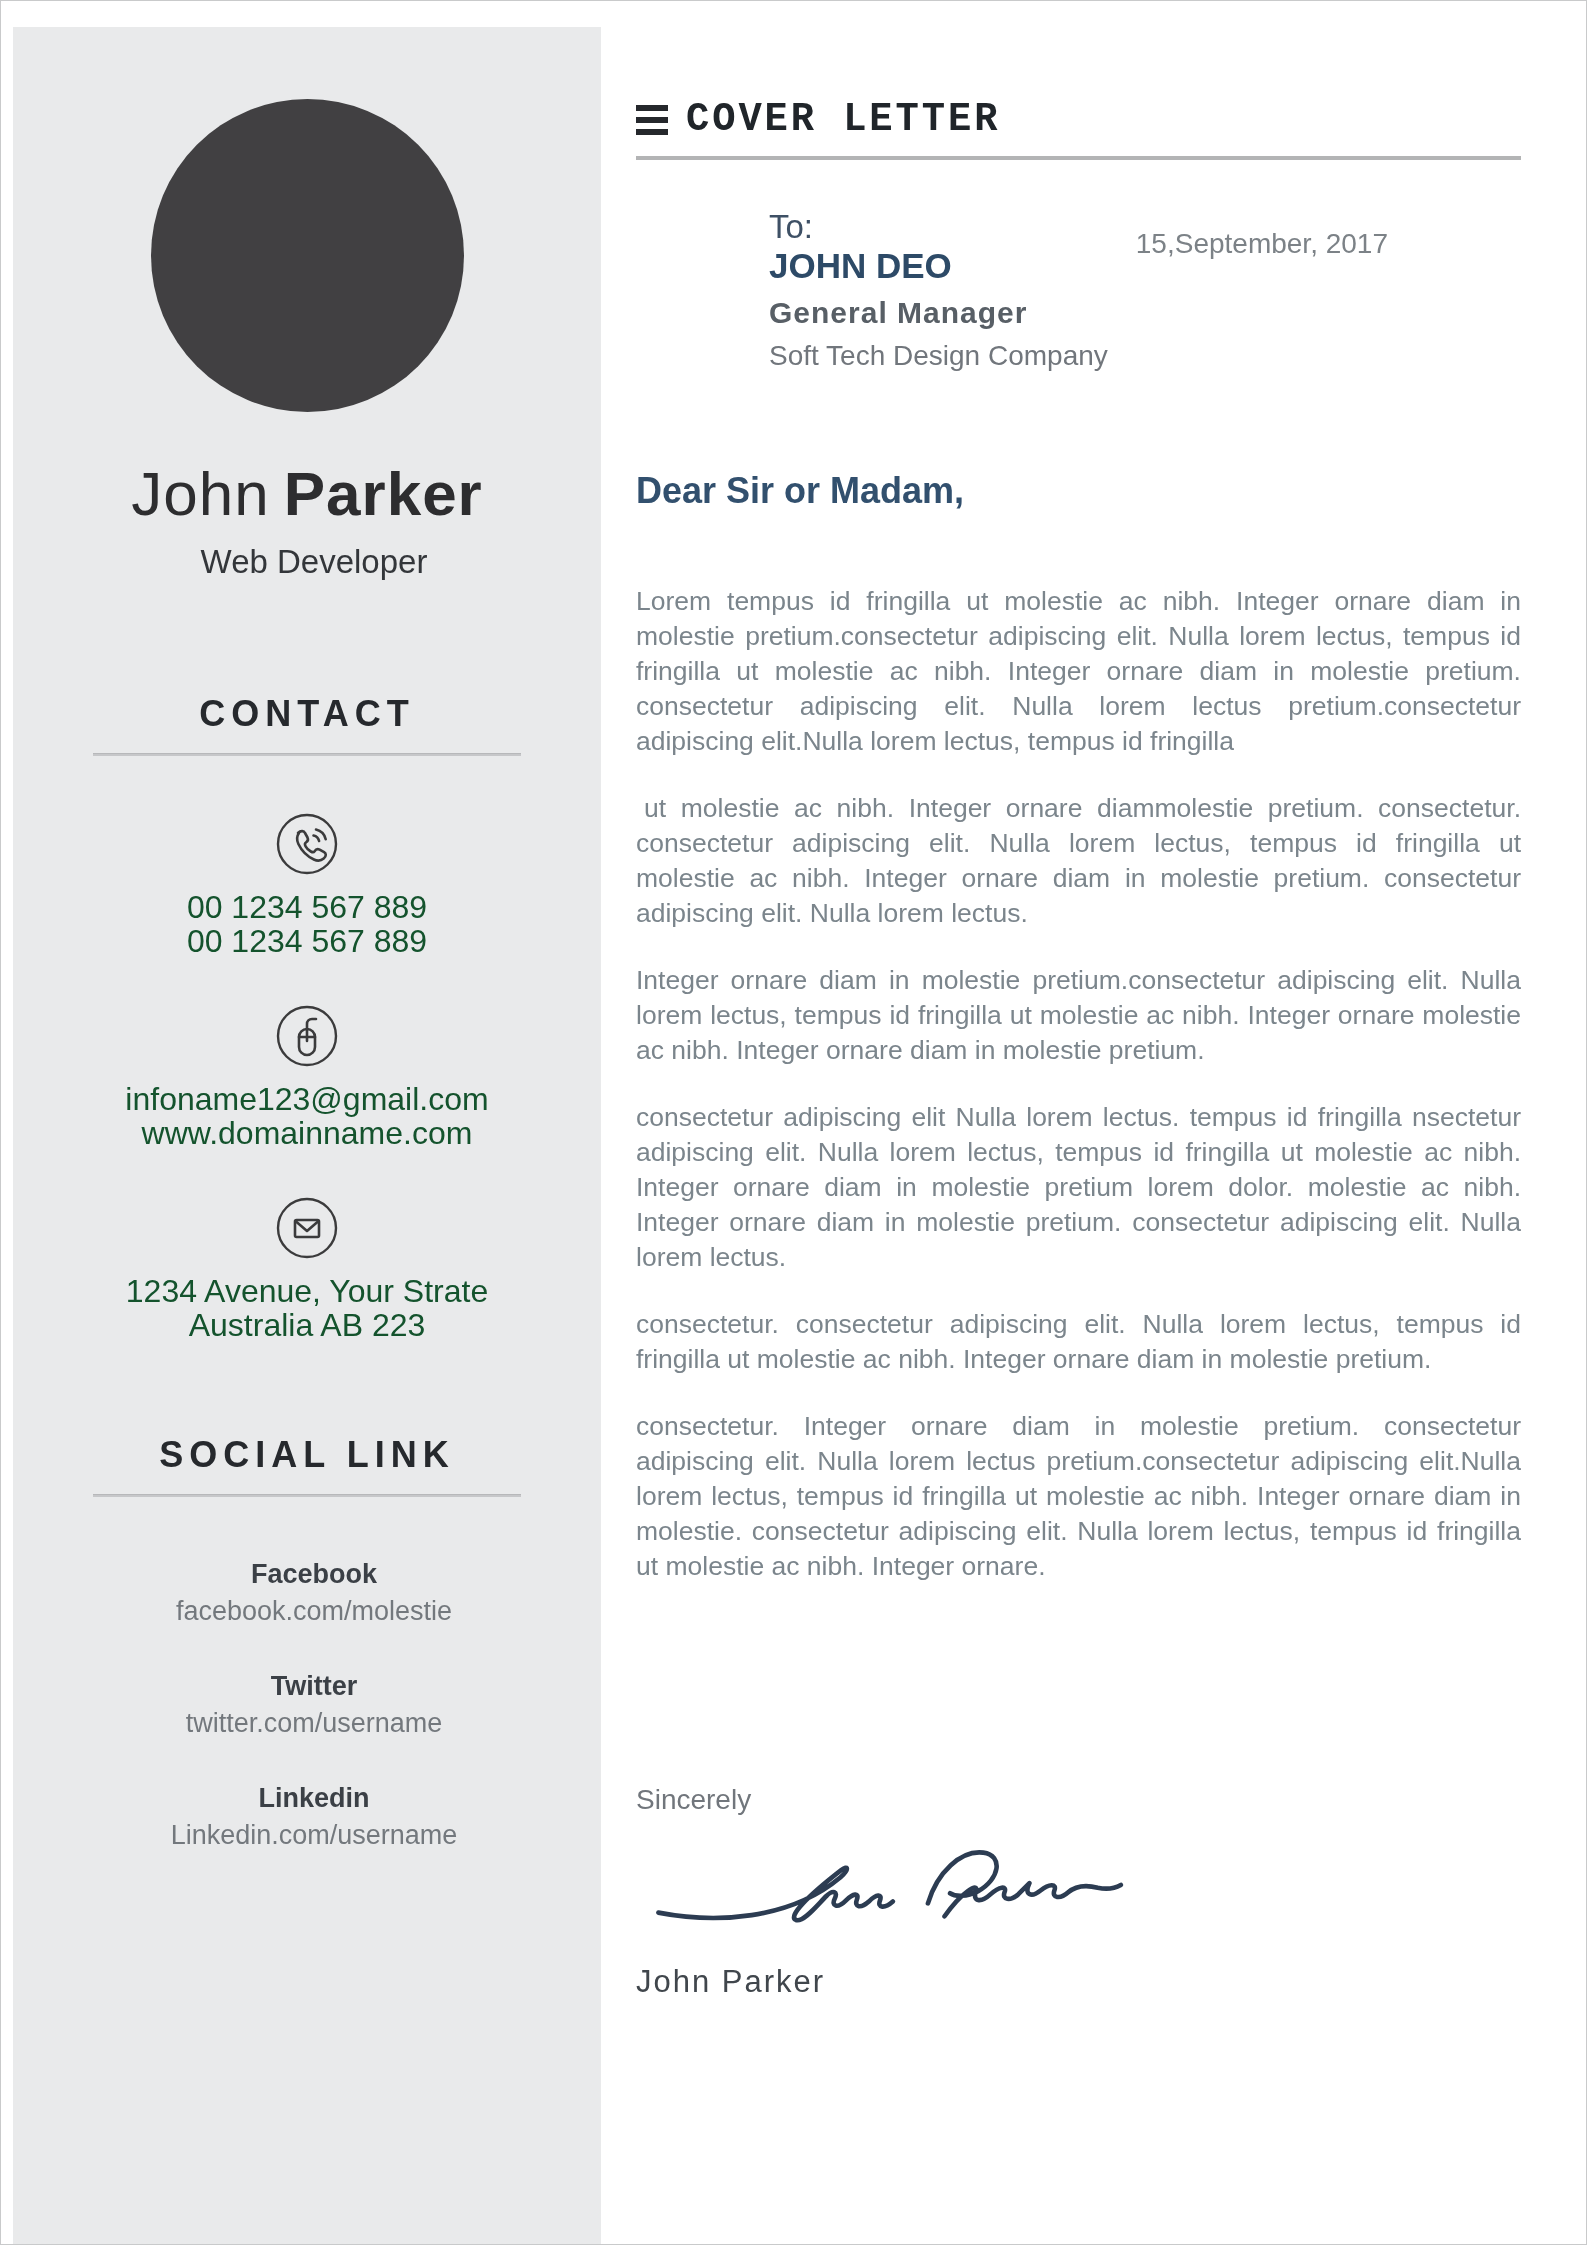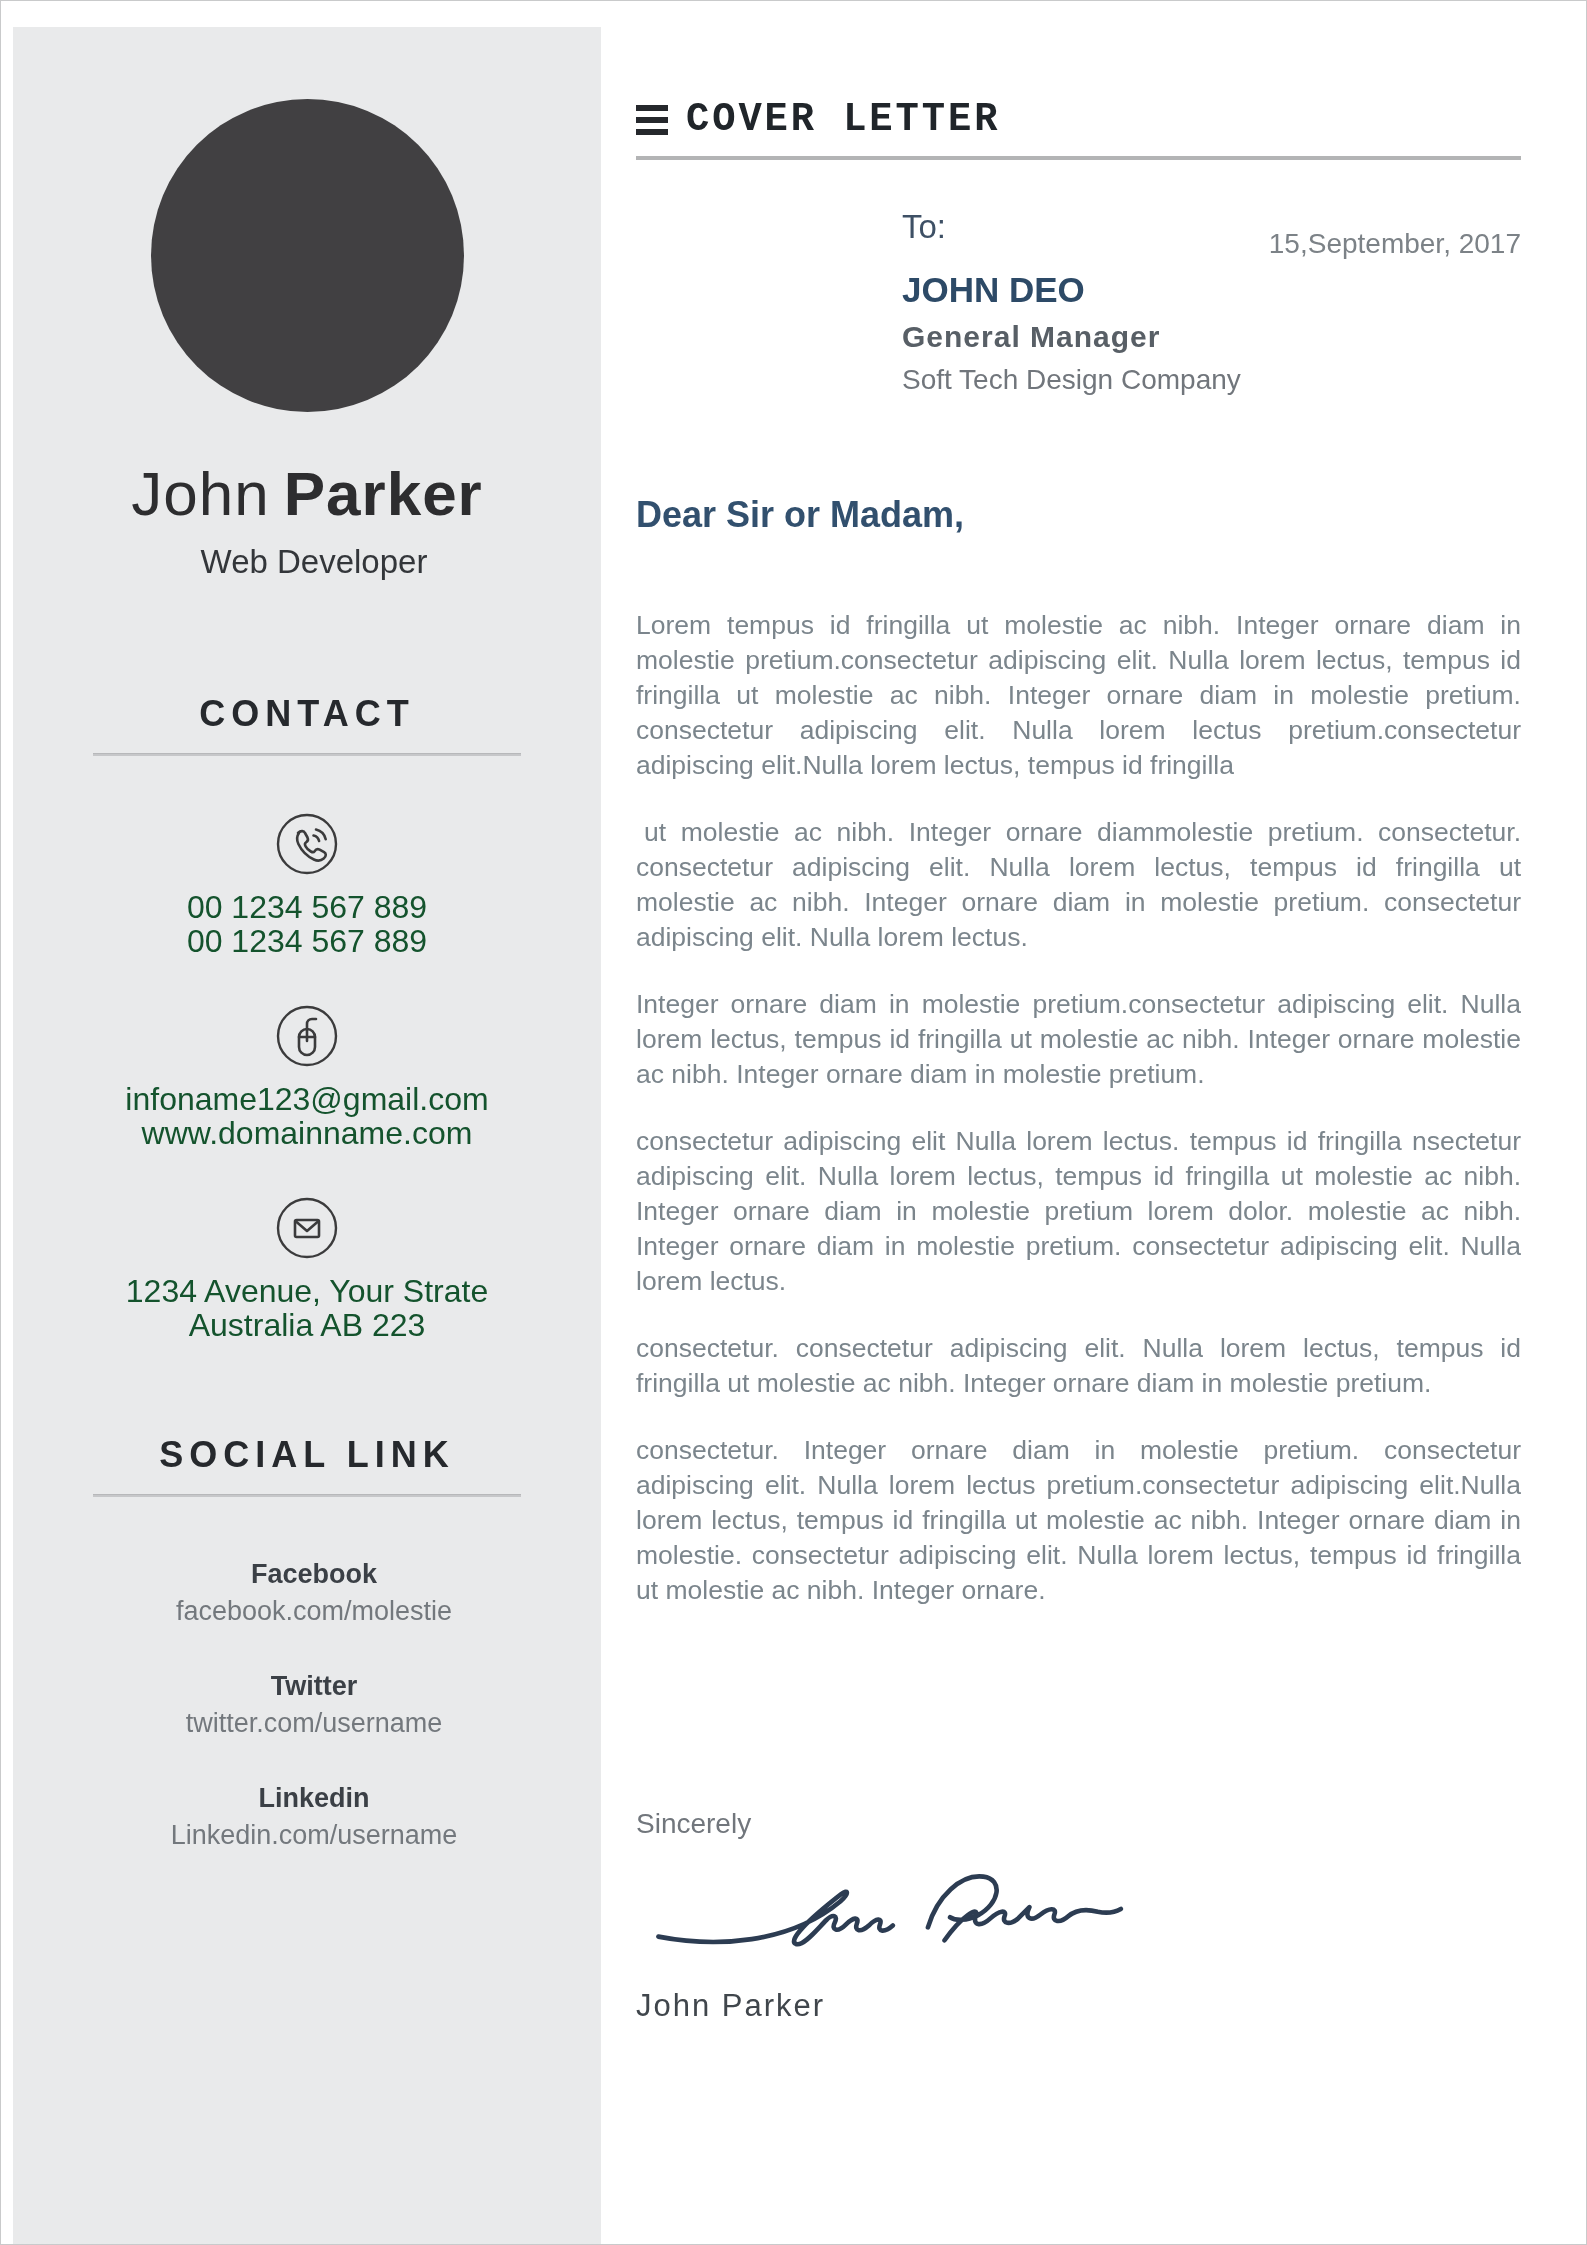--- a/index.html
+++ b/index.html
@@ -41,23 +41,23 @@
   
   .content { position:absolute; left:635px; top:96px; width:885px; }
   .letter-header { display:flex; align-items:center;font-family:Liberation Mono, monospace; }
   .hamburger { width:32px; display:flex; flex-direction:column; gap:6px; margin-right:18px; }
   .hamburger span { display:block; height:6px; background:#25282c; }
   .letter-title {
     font-size:40px; font-weight:800; letter-spacing:3px; color:#20252a;
     transform:scaleX(0.97); transform-origin:left;
   }
   .header-rule { margin-top:14px; height:4px; background:#b3b4b5; }
-  .meta-row { display:flex; justify-content:flex-end; margin-top:48px;gap:28px; }
+  .meta-row { display:flex; justify-content:center; margin-top:48px;gap:28px; }
   .to-label { font-size:33px; color:#3e5065; }
-  .recipient-name { margin-top:24px; font-size:35px; font-weight:700; color:#2d4a67; }
+  .recipient-name { margin-top:0; font-size:35px; font-weight:700; color:#2d4a67; }
   .recipient-title { margin-top:10px; font-size:30px; font-weight:700; color:#585f66; letter-spacing:1px; }
   .recipient-company { margin-top:10px; font-size:28px; color:#71767c; }
   .date { font-size:28px; color:#7c8287; margin-top:20px; }
   .salutation { margin-top:98px; font-size:36px; font-weight:700; color:#32506e; }
   .body-par {
     margin-top:32px; font-size:26.5px; line-height:35px; color:#7b858c;
     text-align:justify;
   }
   .body-par.first { margin-top:72px; }
   .body-par.indent { text-indent:8px; }

